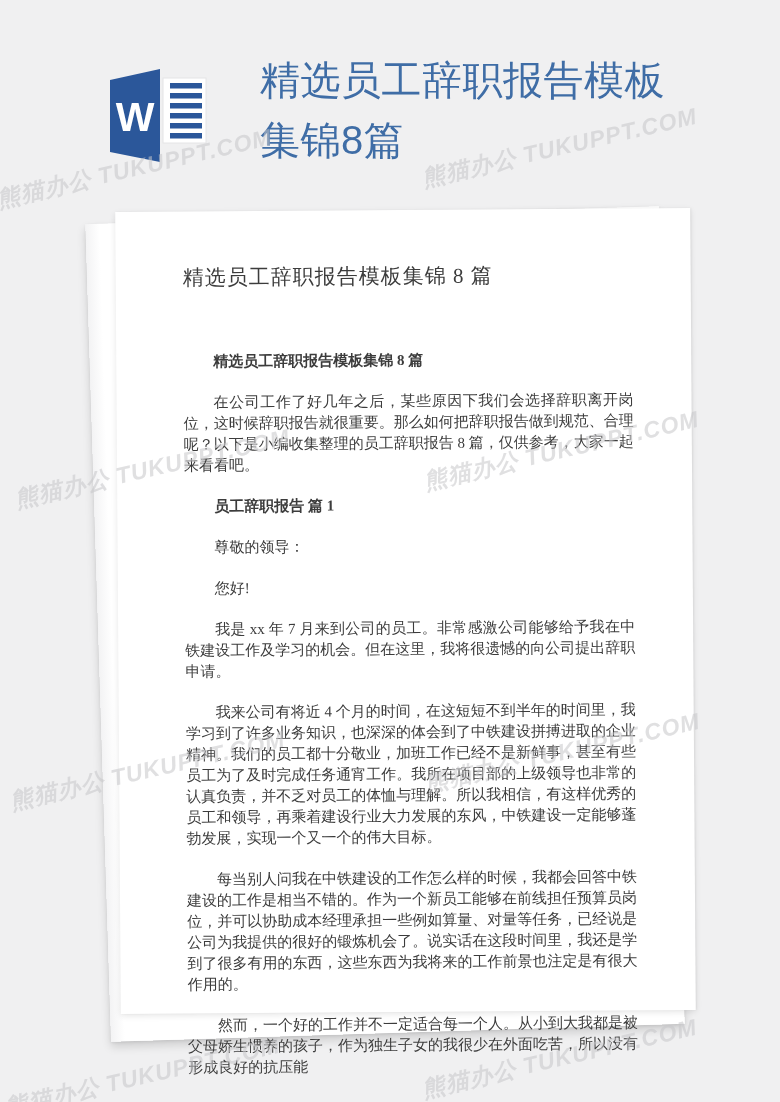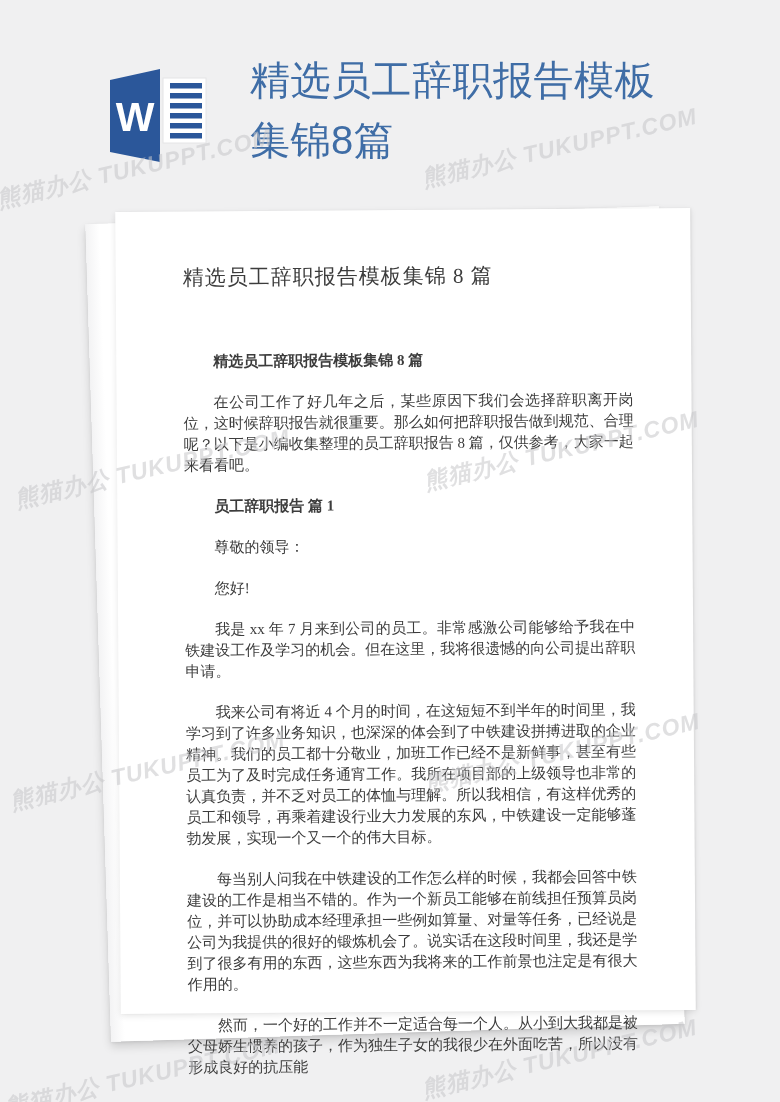--- a/index.html
+++ b/index.html
@@ -39,21 +39,21 @@
     letter-spacing:1px;font-weight:400;white-space:nowrap;
   }
   .doc-block{
     font-size:15px;line-height:21px;margin:0 0 20px 0;
     text-indent:2em;text-align:justify;
   }
   .doc-block.bold{font-weight:bold;}
   
   .word-icon{position:absolute;left:108px;top:66px;}
   .brand-title{
-    position:absolute;left:250px;top:50px;
+    position:absolute;left:260px;top:50px;
     font-size:40px;line-height:60px;font-weight:500;
     color:var(--accent);letter-spacing:.5px;
   }
   
   .wm{
     position:absolute;white-space:nowrap;
     font:italic 700 23px "Liberation Sans","DejaVu Sans",sans-serif;
     color:var(--wm-gray);opacity:.55;
     transform:rotate(-13deg);
     pointer-events:none;z-index:5;letter-spacing:1px;

